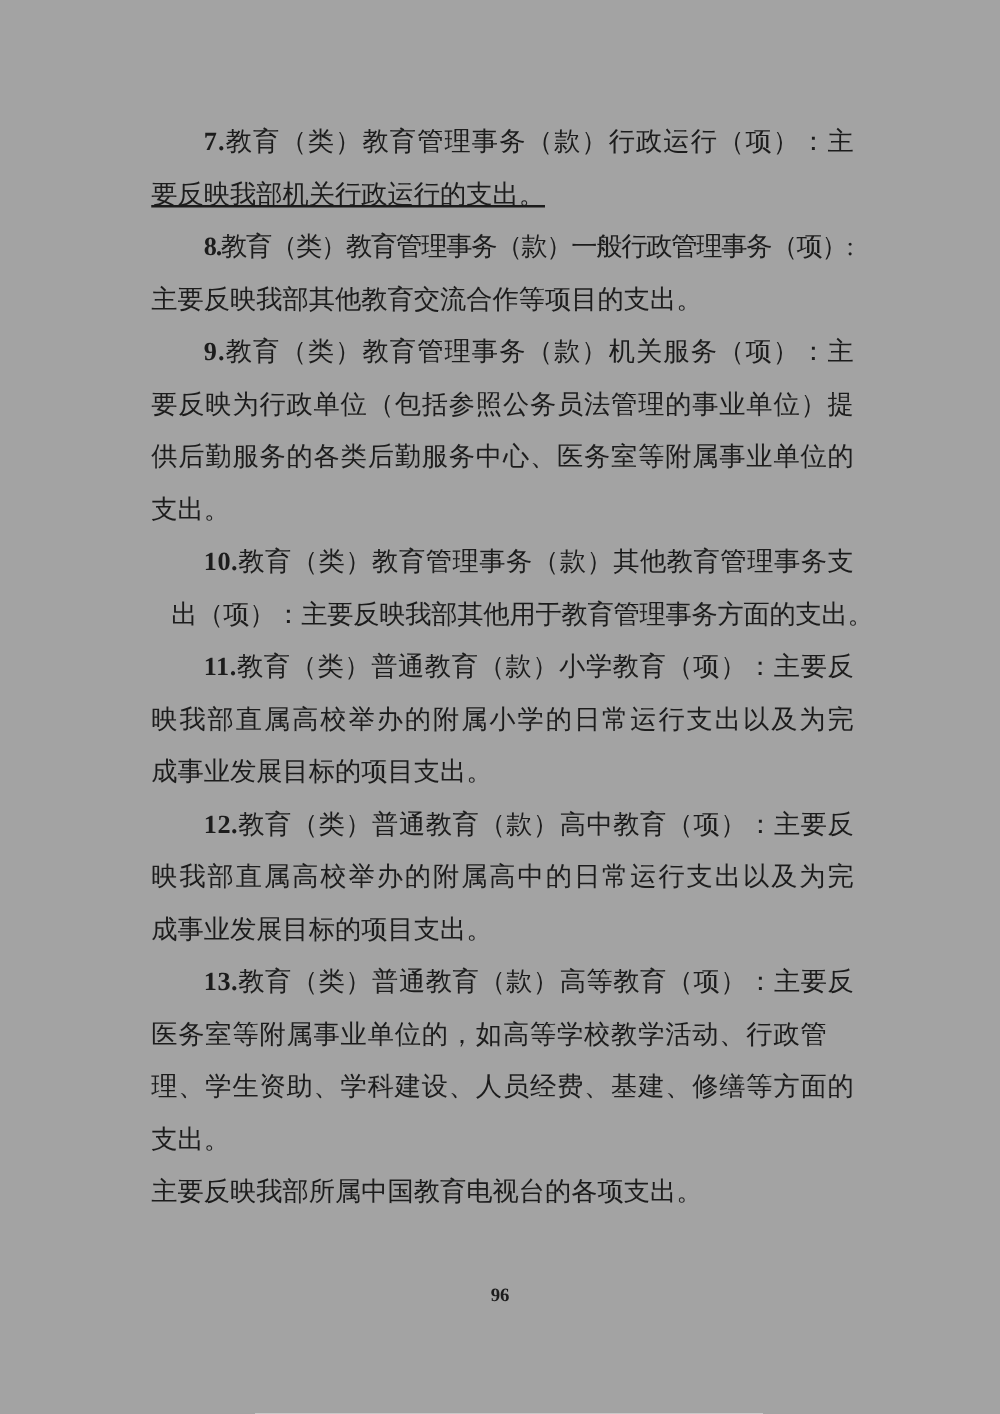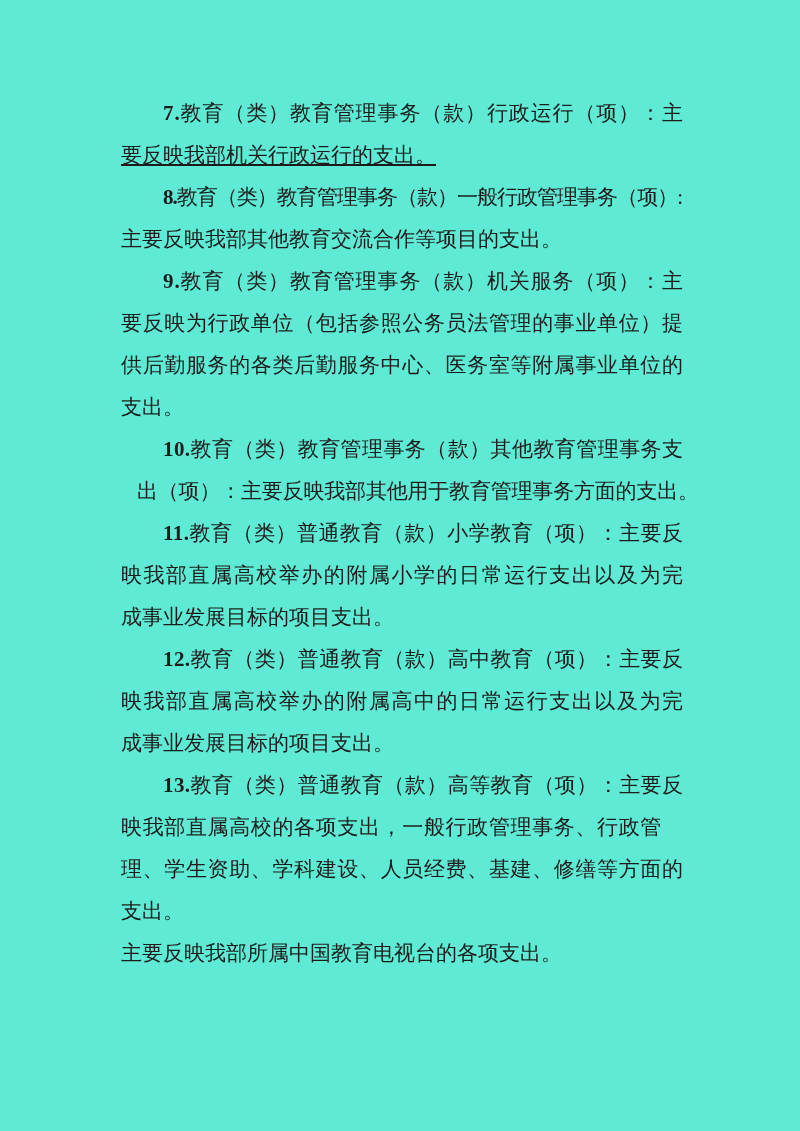--- a/index.html
+++ b/index.html
@@ -1,19 +1,19 @@
 <!DOCTYPE html>
 <html><head>
 <meta charset="utf-8">
 <style>
   html,body{margin:0;padding:0;background:#ffffff;}
   .page{
     position:relative;
     width:800px;height:1131px;
-    background:#5eead4;
+    background:#a3a3a3;
     overflow:hidden;
     font-family:"Liberation Serif","DejaVu Serif",serif;
     color:#1c1c1c;
   }
   .body-text{
     position:absolute;
     left:121px;top:92px;width:562px;
     font-size:21px;line-height:42px;
   }
   .doc-line{
@@ -52,18 +52,19 @@
       <div class="doc-line plast" style="letter-spacing: 0px;"><span class="line-inner">支出。</span></div>
       <div class="doc-line first" style="letter-spacing: 0.43px;"><span class="line-inner"><b class="para-num">10.</b>教育（类）教育管理事务（款）其他教育管理事务支</span></div>
       <div class="doc-line plast" style="letter-spacing: -0.192308px; margin-left: 16px;"><span class="line-inner">出（项）：主要反映我部其他用于教育管理事务方面的支出。</span></div>
       <div class="doc-line first" style="letter-spacing: 0.47625px;"><span class="line-inner"><b class="para-num">11.</b>教育（类）普通教育（款）小学教育（项）：主要反</span></div>
       <div class="doc-line" style="letter-spacing: 1.54167px;"><span class="line-inner">映我部直属高校举办的附属小学的日常运行支出以及为完</span></div>
       <div class="doc-line plast" style="letter-spacing: 0px;"><span class="line-inner">成事业发展目标的项目支出。</span></div>
       <div class="doc-line first" style="letter-spacing: 0.43px;"><span class="line-inner"><b class="para-num">12.</b>教育（类）普通教育（款）高中教育（项）：主要反</span></div>
       <div class="doc-line" style="letter-spacing: 1.54167px; font-family: Liberation Serif, serif;"><span class="line-inner">映我部直属高校举办的附属高中的日常运行支出以及为完</span></div>
       <div class="doc-line plast" style="letter-spacing: 0px;"><span class="line-inner">成事业发展目标的项目支出。</span></div>
       <div class="doc-line first" style="letter-spacing: 0.43px;"><span class="line-inner"><b class="para-num">13.</b>教育（类）普通教育（款）高等教育（项）：主要反</span></div>
-      <div class="doc-line" style="letter-spacing: 0.64px;"><span class="line-inner">映我部直属高校的各项支出，一般行政管理事务、行政管</span></div>
+      <div class="doc-line" style="letter-spacing: 0.64px;"><span class="line-inner">医务室等附属事业单位的，如高等学校教学活动、行政管</span></div>
       <div class="doc-line" style="letter-spacing: 0.64px; font-family: Liberation Serif, serif;"><span class="line-inner">理、学生资助、学科建设、人员经费、基建、修缮等方面的</span></div>
       <div class="doc-line plast" style="letter-spacing: 0px;"><span class="line-inner">支出。</span></div>
       <div class="doc-line plast" style="letter-spacing: 0px;"><span class="line-inner">主要反映我部所属中国教育电视台的各项支出。</span></div>
     </div>
+  <div class="page-number">96</div>
 </div>
 
 </body></html>

